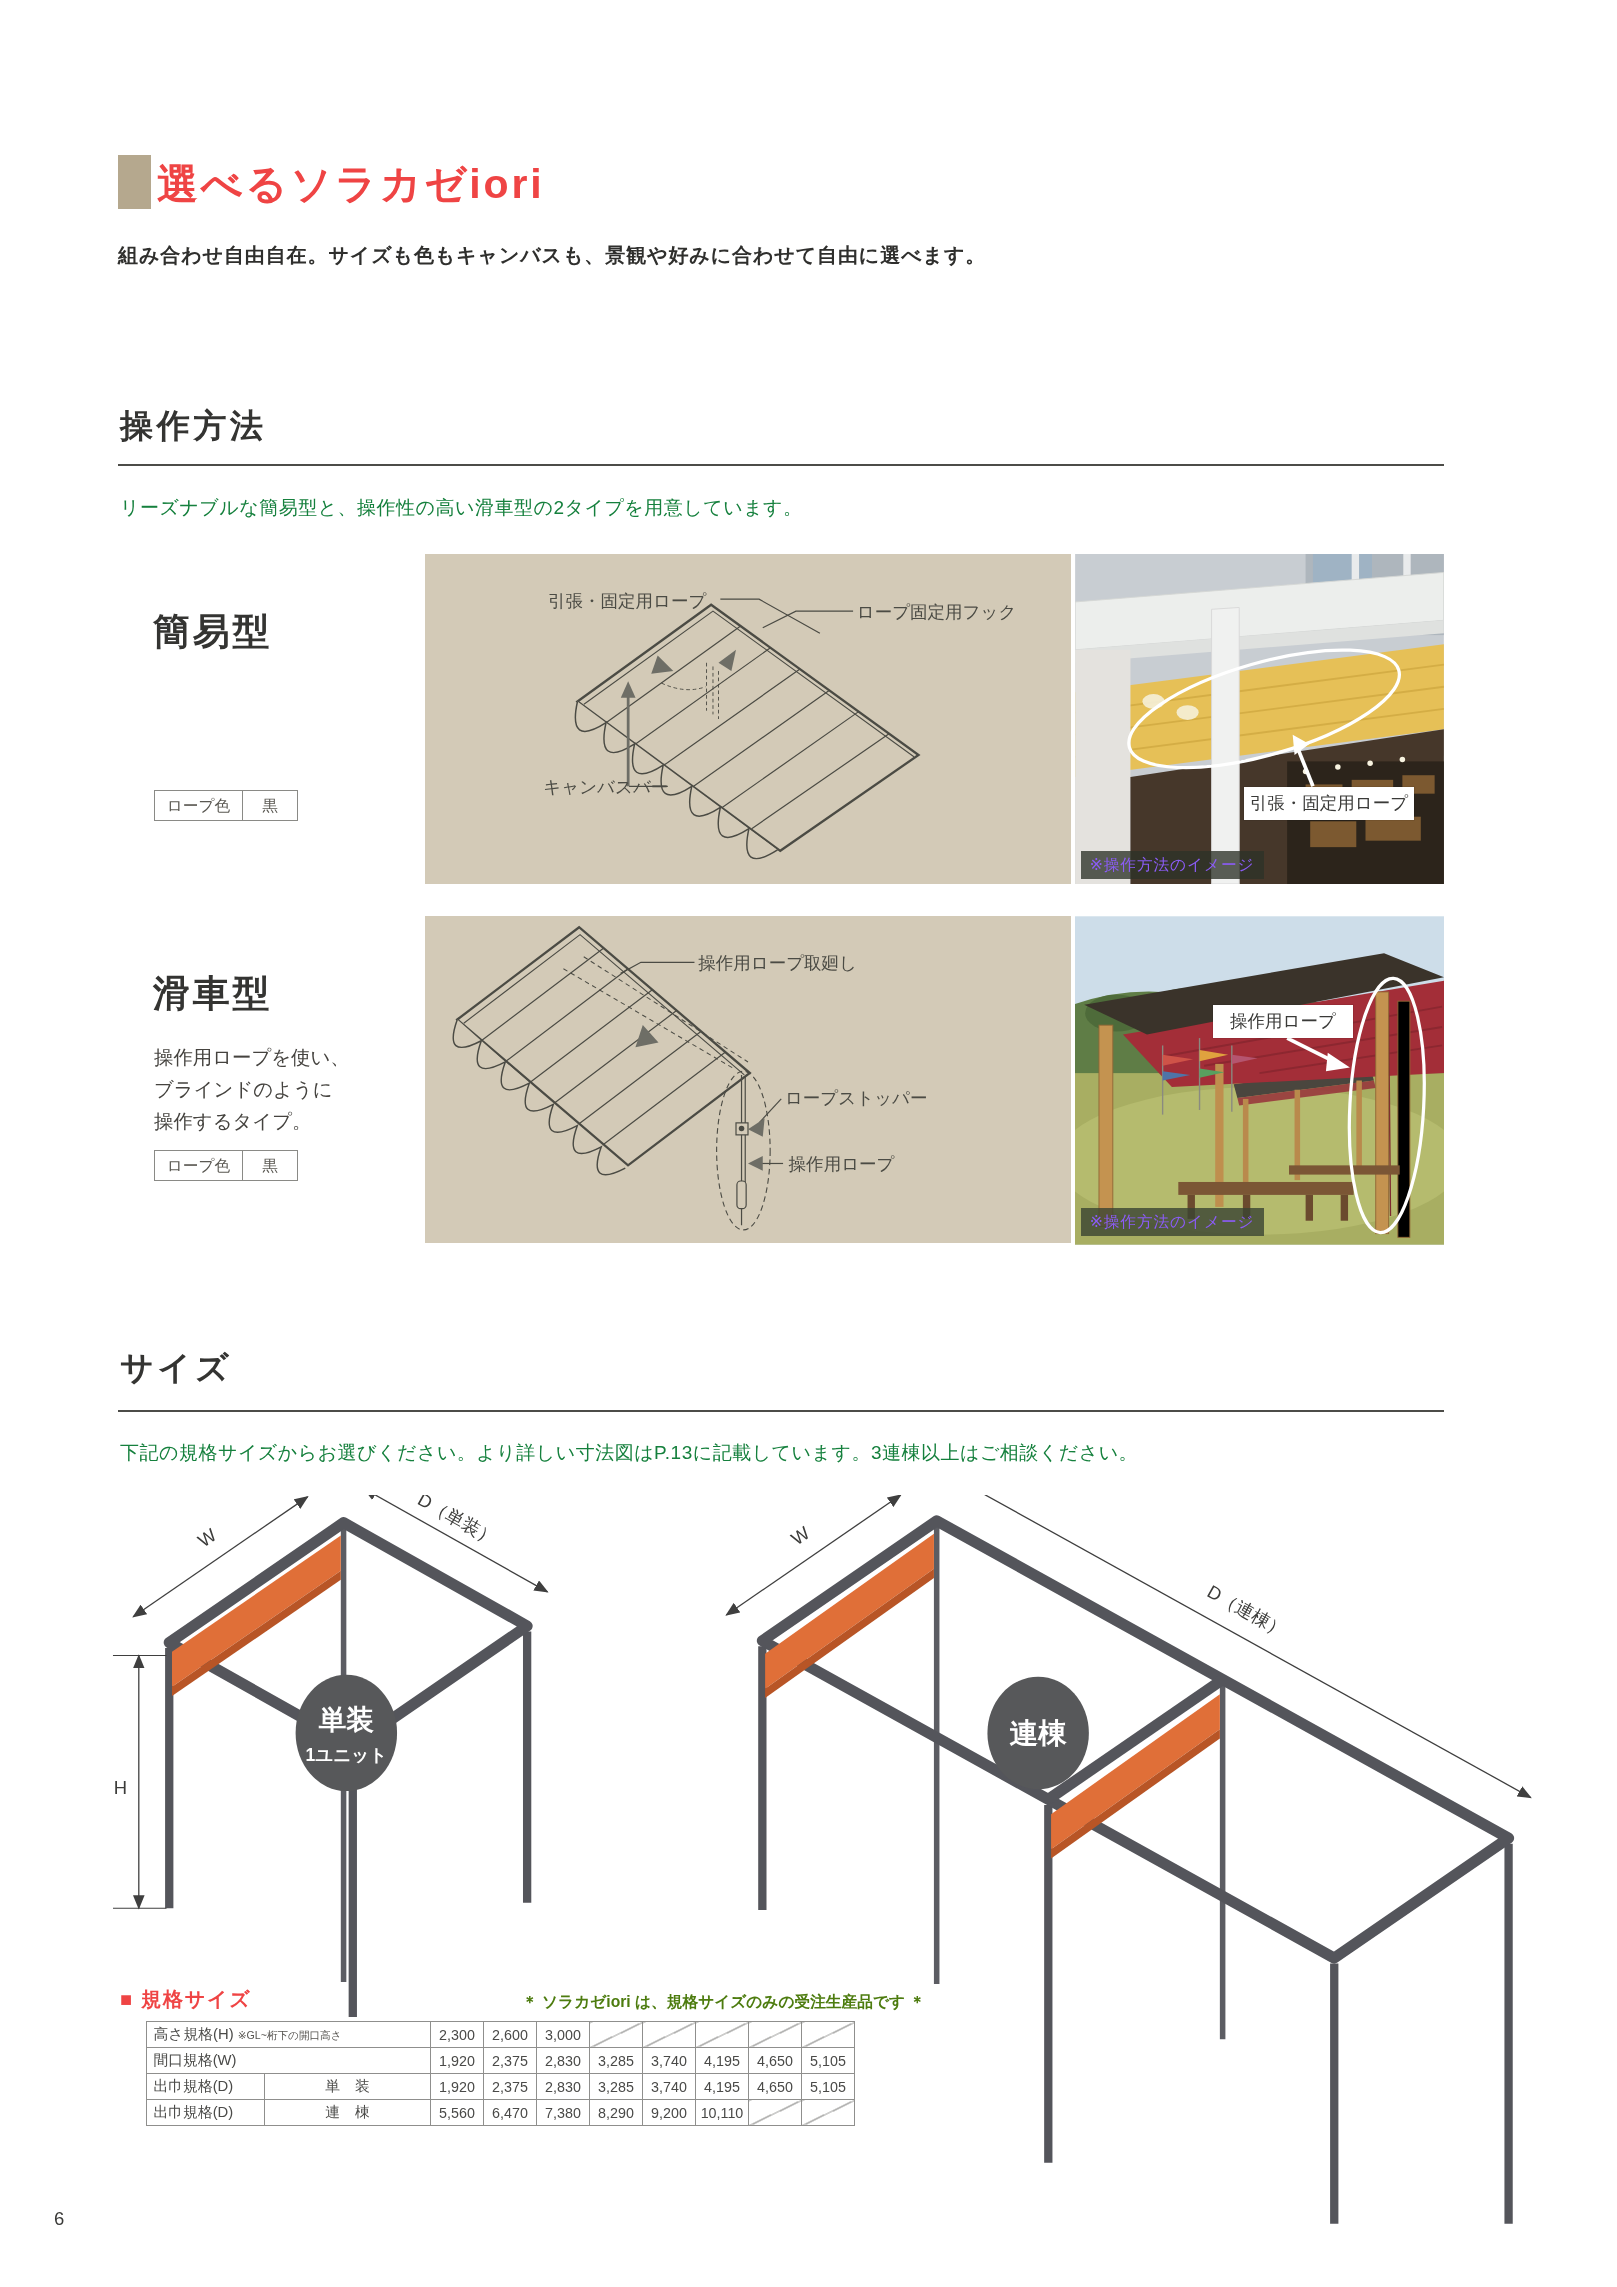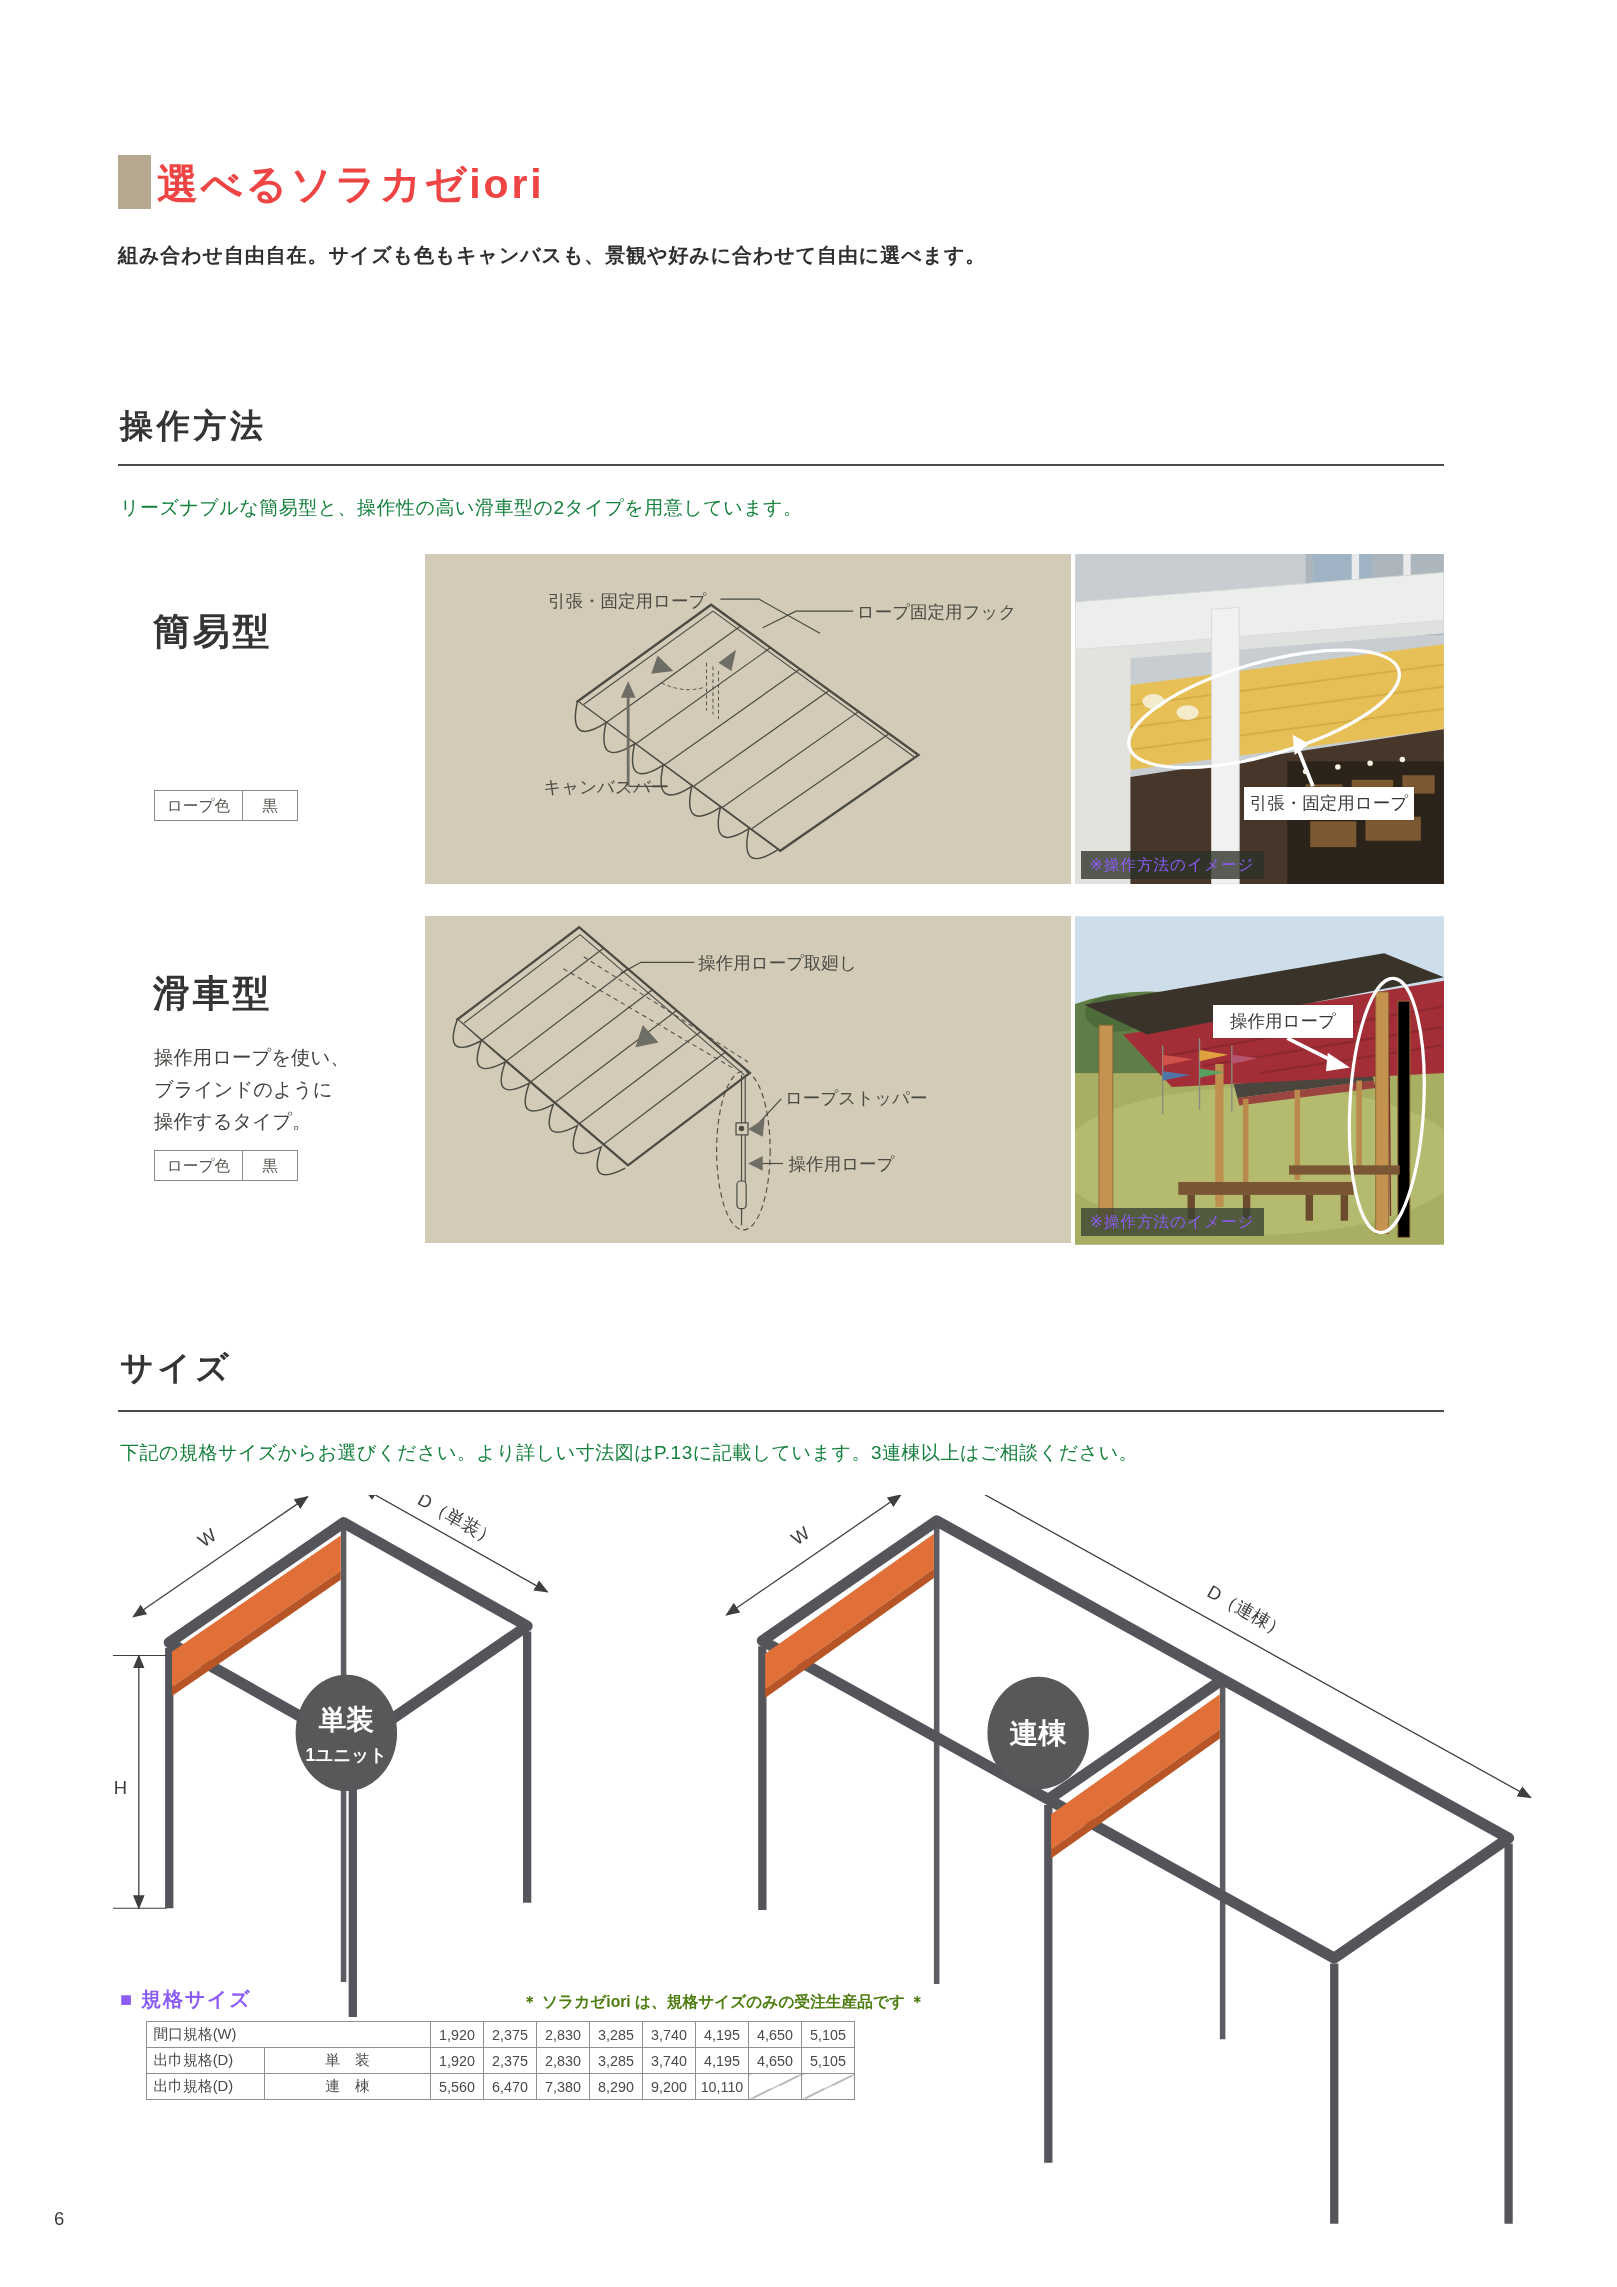--- a/index.html
+++ b/index.html
@@ -41,21 +41,21 @@
   #photo1 .photo-label{left:169px;top:233px;width:170px;height:33px;line-height:33px;}
   #photo1 .photo-caption{left:5.5px;top:297px;background:rgba(45,50,40,0.78);}
   #photo2 .photo-label{left:138px;top:89px;width:140px;height:33px;line-height:33px;}
   #photo2 .photo-caption{left:5.5px;top:292px;background:rgba(58,68,50,0.80);}
   
   #size-head{left:120px;top:1346px;}
   #size-rule{top:1410px;}
   #size-intro{left:120px;top:1440px;}
   #pergolas{left:83px;top:1495px;width:1486px;height:749px;}
   
-  #spec-head{left:120px;top:1986px;font-size:20px;font-weight:700;color:#8b5cf6;letter-spacing:1.8px;}
+  #spec-head{left:120px;top:1986px;font-size:20px;font-weight:700;color:#ef4444;letter-spacing:1.8px;}
   #spec-note{left:522px;top:1992px;font-size:15.7px;font-weight:700;color:#4d7c0f;}
   #spec-table{left:146px;top:2021px;}
   #spec-table table{border-collapse:collapse;border:1.8px solid #4c4c4a;background:#fff;}
   #spec-table td{border:0.9px solid #8f8f8d;height:25px;padding:0;font-size:14.3px;color:#4a4a48;}
   #spec-table td.lbl{padding-left:6.5px;font-size:14.8px;}
   #spec-table td.lbl .sm{font-size:10.6px;color:#55534f;}
   #spec-table td.sub{text-align:center;font-size:14.8px;}
   #spec-table td.num{text-align:center;}
   #spec-table td.diag{background:linear-gradient(to bottom right,transparent calc(50% - 0.6px),#9a9a98 calc(50% - 0.6px),#9a9a98 calc(50% + 0.6px),transparent calc(50% + 0.6px));}
   #page-num{left:54px;top:2208px;font-size:18.5px;color:#3a3a38;}
@@ -298,20 +298,34 @@
         <col style="width:53px">
           <col style="width:53px">
           <col style="width:53px">
           <col style="width:53px">
         <col style="width:53px">
           <col style="width:53px">
           <col style="width:53px">
           <col style="width:53px">
       </colgroup>
       <tbody>
+          <tr>
+        <td class="lbl" colspan="2">
+          <span>高さ規格(H)</span>
+          <span class="sm">※GL~桁下の開口高さ</span>
+        </td>
+        <td class="num">2,300</td>
+        <td class="num">2,600</td>
+        <td class="num">3,000</td>
+        <td class="diag"></td>
+        <td class="diag"></td>
+        <td class="diag"></td>
+        <td class="diag"></td>
+        <td class="diag"></td>
+      </tr>
       <tr>
         <td class="lbl" colspan="2">間口規格(W)</td>
         <td class="num">1,920</td>
         <td class="num">2,375</td>
         <td class="num">2,830</td>
         <td class="num">3,285</td>
         <td class="num">3,740</td>
         <td class="num">4,195</td>
         <td class="num">4,650</td>
         <td class="num">5,105</td>

